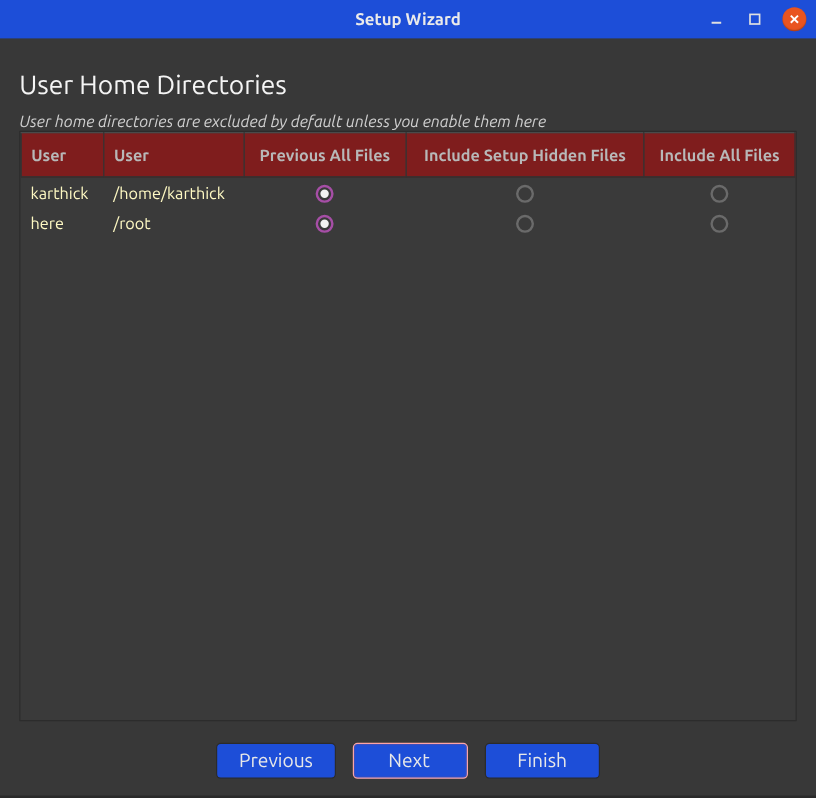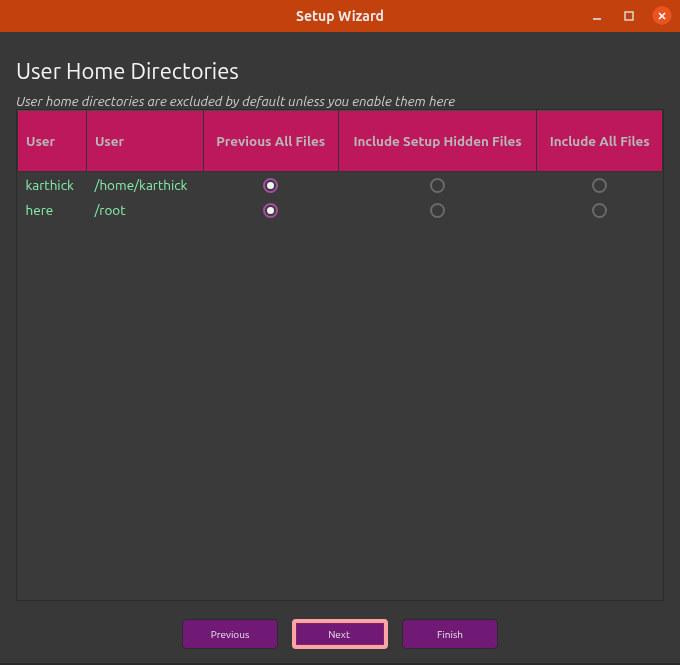--- a/index.html
+++ b/index.html
@@ -10,21 +10,21 @@
     color: #ddd;
   }
   .window {
     width: 680px; height: 665px;
     background: #383838;
     display: flex; flex-direction: column;
     border-bottom: 2px solid #2a2a2a;
   }
   .titlebar {
     height: 32px;
-    background: #c2410c;
+    background: #1d4ed8;
     display: flex; align-items: center;
     position: relative;
     flex-shrink: 0;
   }
   .titlebar-title {
     width: 100%; text-align: center;
     font-size: 14px; font-weight: 600;
     color: #eaeaea;
   }
   .win-controls {
@@ -61,33 +61,33 @@
     border: 1px solid #2c2c2c;
     background: #3a3a3a;
     overflow: hidden;
   }
   table {
     width: 100%;
     border-collapse: collapse;
     font-size: 13.5px;
   }
   thead th {
-    background: #be185d;
+    background: #7f1d1d;
     color: #b8b8b8;
     font-weight: 700;
     text-align: left;
-    padding: 22px 8px;
+    padding: 10px 8px;
     border: 1px solid #333;
     border-top: 1px solid #4a4a4a;
     white-space: nowrap;
   }
   thead th.center { text-align: center; }
   tbody td {
     padding: 4px 8px;
-    color: #86efac;
+    color: #fef9c3;
     vertical-align: middle;
     white-space: nowrap;
   }
   tbody td.center { text-align: center; }
   .radio {
     display: inline-block;
     width: 15px; height: 15px;
     border-radius: 50%;
     border: 2px solid #6a6a6a;
     background: #3a3a3a;
@@ -108,30 +108,30 @@
     background: #f2f2f2;
   }
   .footer {
     padding: 18px 0 4px 0;
     display: flex; justify-content: center; gap: 14px;
     flex-shrink: 0;
   }
   .btn {
     min-width: 96px; height: 30px;
     padding: 0 18px;
-    background: #701a75;
+    background: #1d4ed8;
     border: 1px solid #2b2b2b;
     border-radius: 4px;
     color: #e8e8e8;
-    font-size: 10px;
+    font-size: 16px;
     cursor: pointer;
     display: flex; align-items: center; justify-content: center;
   }
   .btn.primary {
-    border: 4px solid #fca5a5;
+    border: 1px solid #fca5a5;
     box-shadow: 0 0 0 1px rgba(233,84,32,0.15) inset;
     padding-left: 16px;
   }
 </style>
 </head>
 <body>
 
 <div class="window">
 
   <div class="titlebar">

